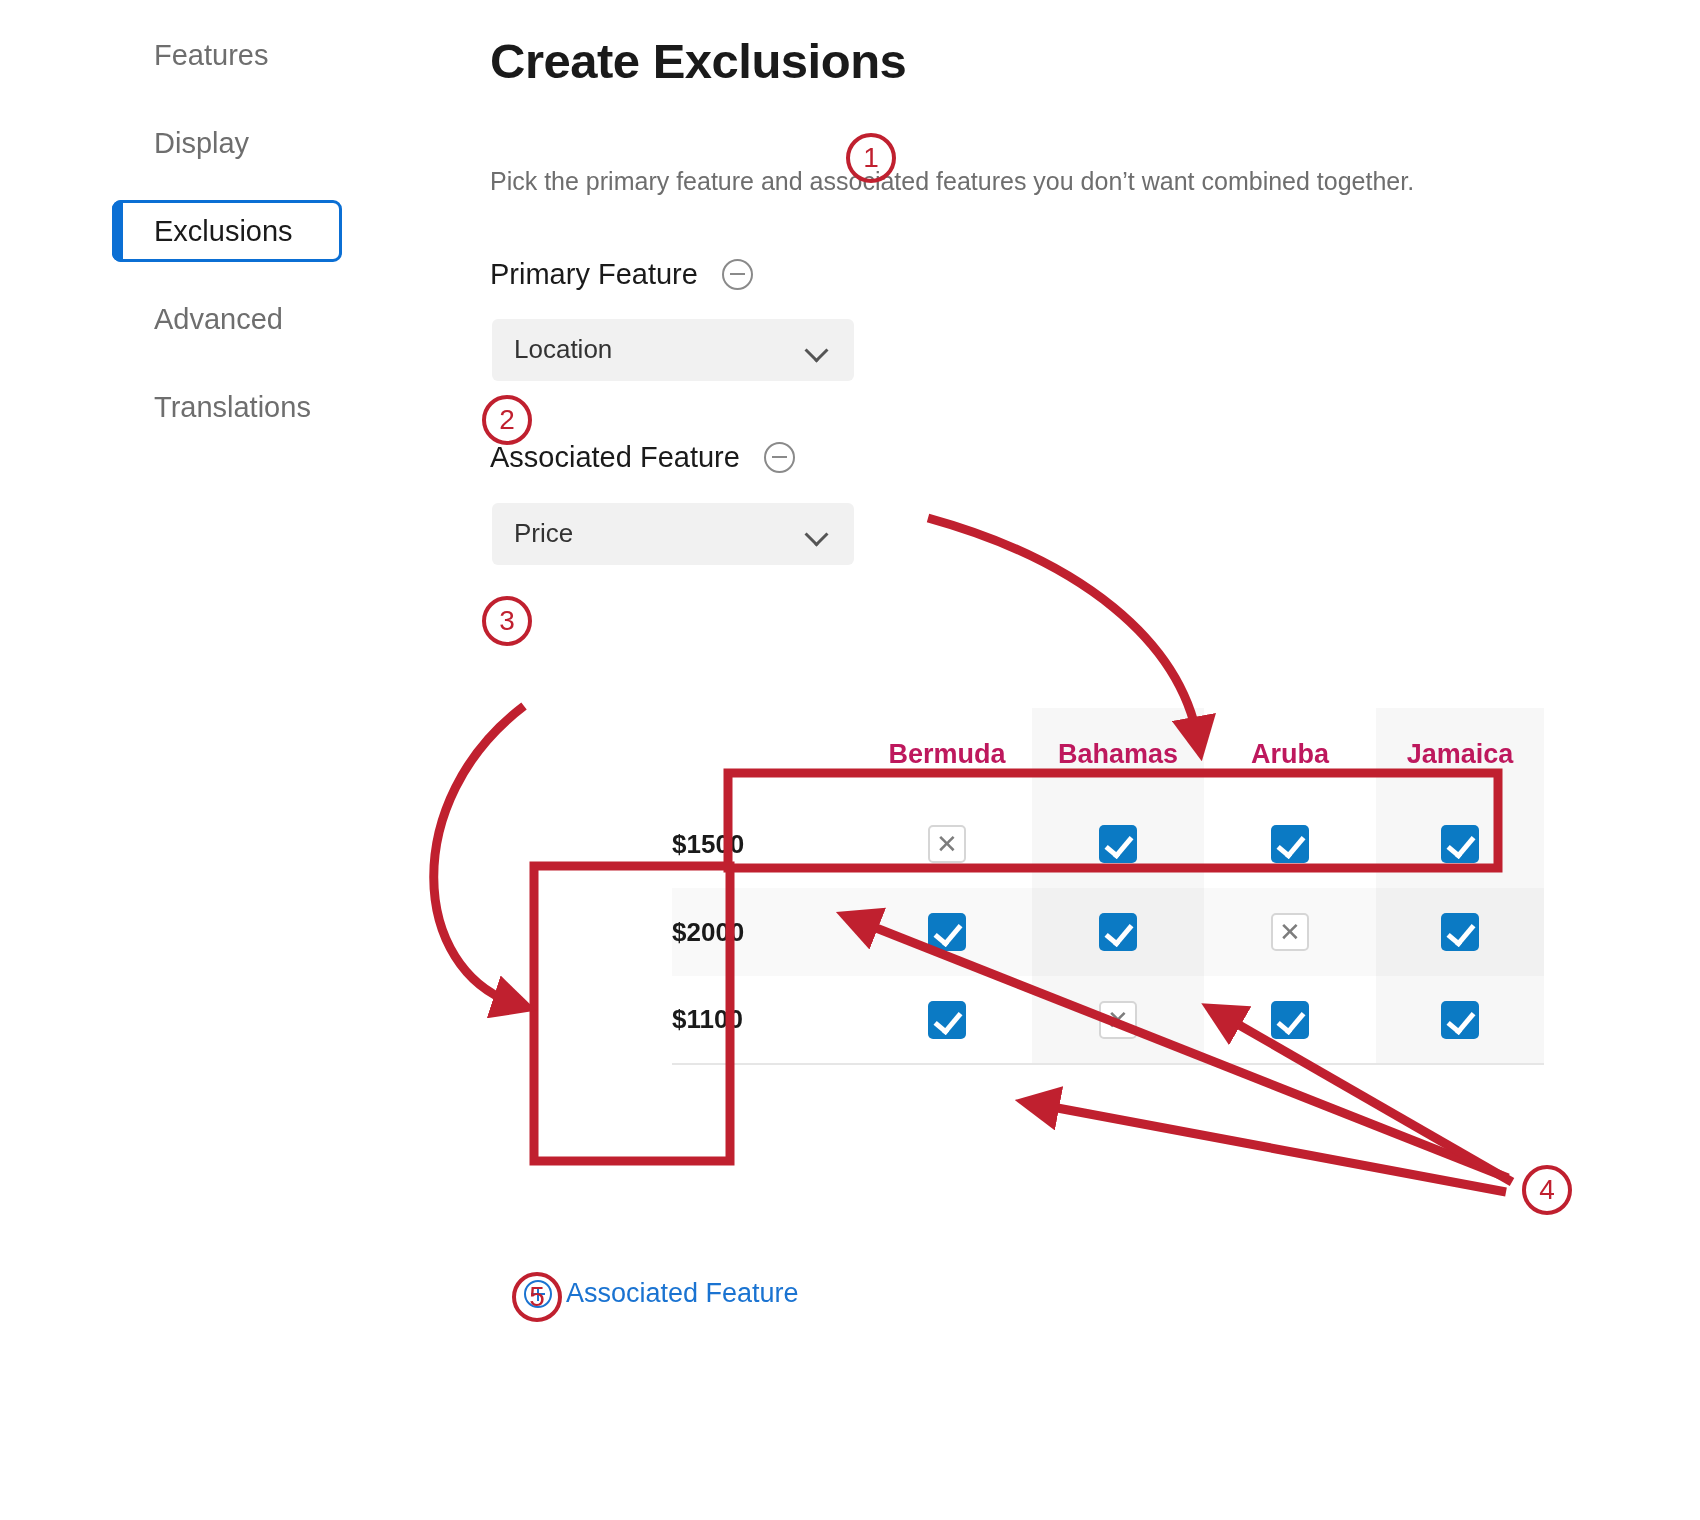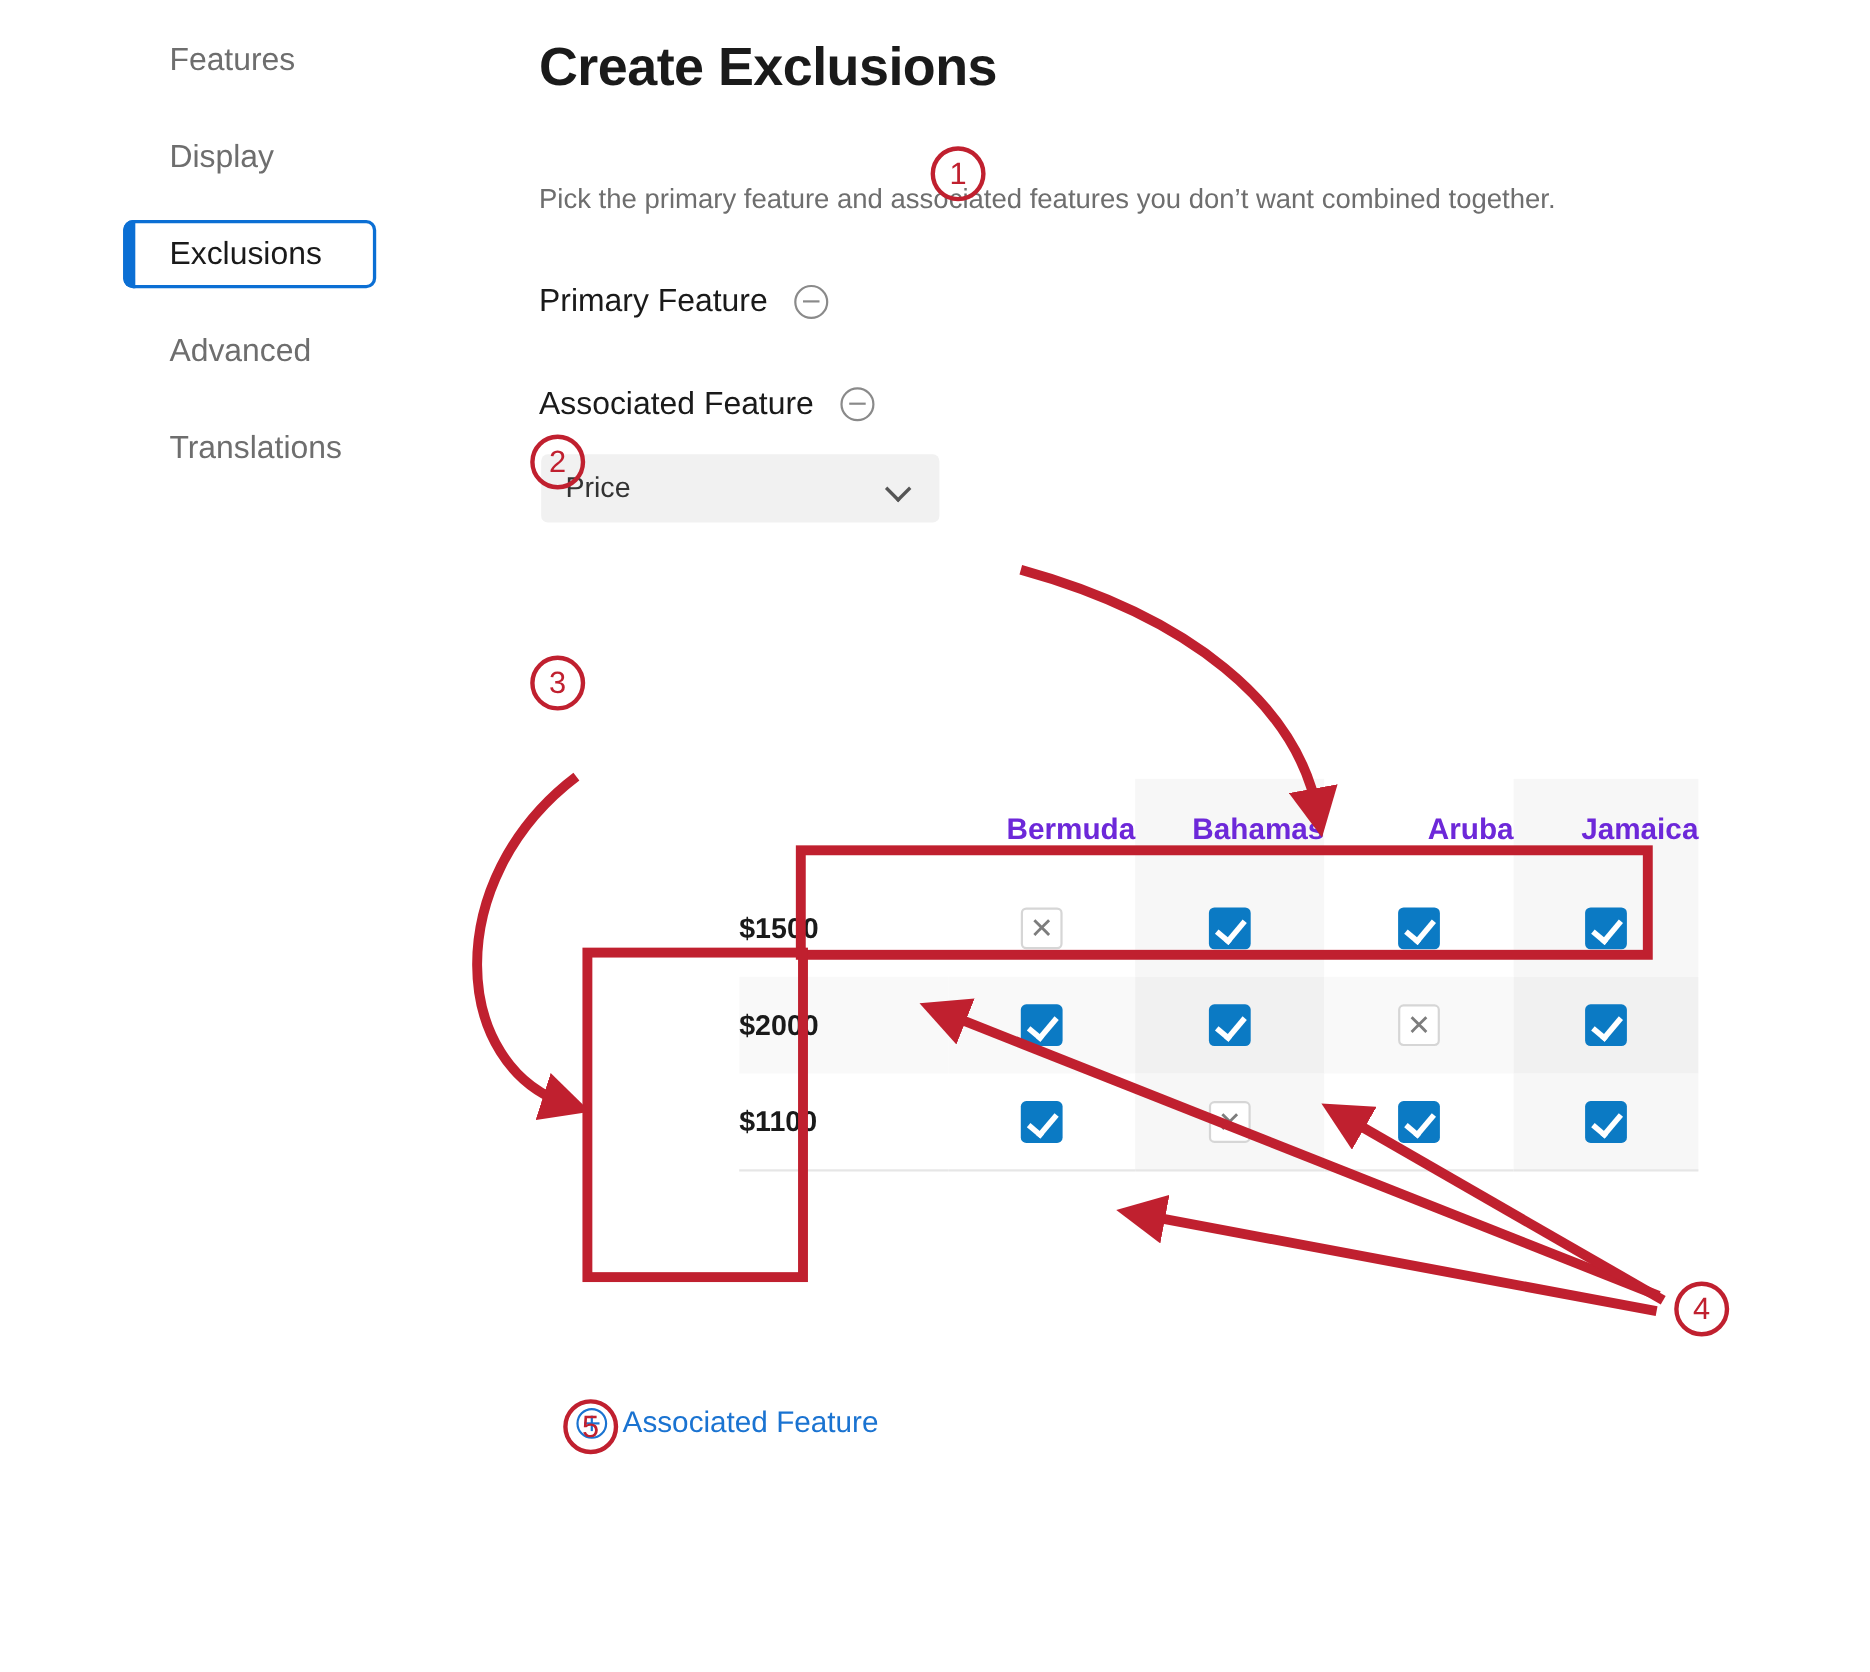--- a/index.html
+++ b/index.html
@@ -170,24 +170,23 @@
     font-size: 26px;
   }
   #matrix th, #matrix td {
     height: 88px;
     text-align: center;
     vertical-align: middle;
     padding: 0;
   }
   #matrix th {
     font-weight: bold;
-    color: #6d28d9;
+    color: #be185d;
     font-size: 27px;
     height: 92px;
-    text-align: right;
   }
   #matrix .rowlabel {
     font-weight: bold;
     color: #1a1a1a;
     font-size: 26px;
     width: 190px;
     text-align: left;
   }
   #matrix col.colA, #matrix col.colC { background: #ffffff; }
   #matrix col.colB, #matrix col.colD { background: #f7f7f7; }
@@ -329,20 +328,24 @@
 
     <h1 id="page-title">Create Exclusions</h1>
 
 
     <div id="desc">Pick the primary feature and associated features you don’t want combined together.</div>
 
     <div style="margin-top:62px">
       <div class="section-head">
         <span>Primary Feature</span>
         <span class="minus-icon"></span>
+      </div>
+      <div class="dropdown" style="margin-top:28px">
+        <span>Location</span>
+        <span class="chev"></span>
       </div>
     </div>
 
     <div style="margin-top:60px">
       <div class="section-head">
         <span>Associated Feature</span>
         <span class="minus-icon"></span>
       </div>
       <div class="dropdown" style="margin-top:29px">
         <span>Price</span>

